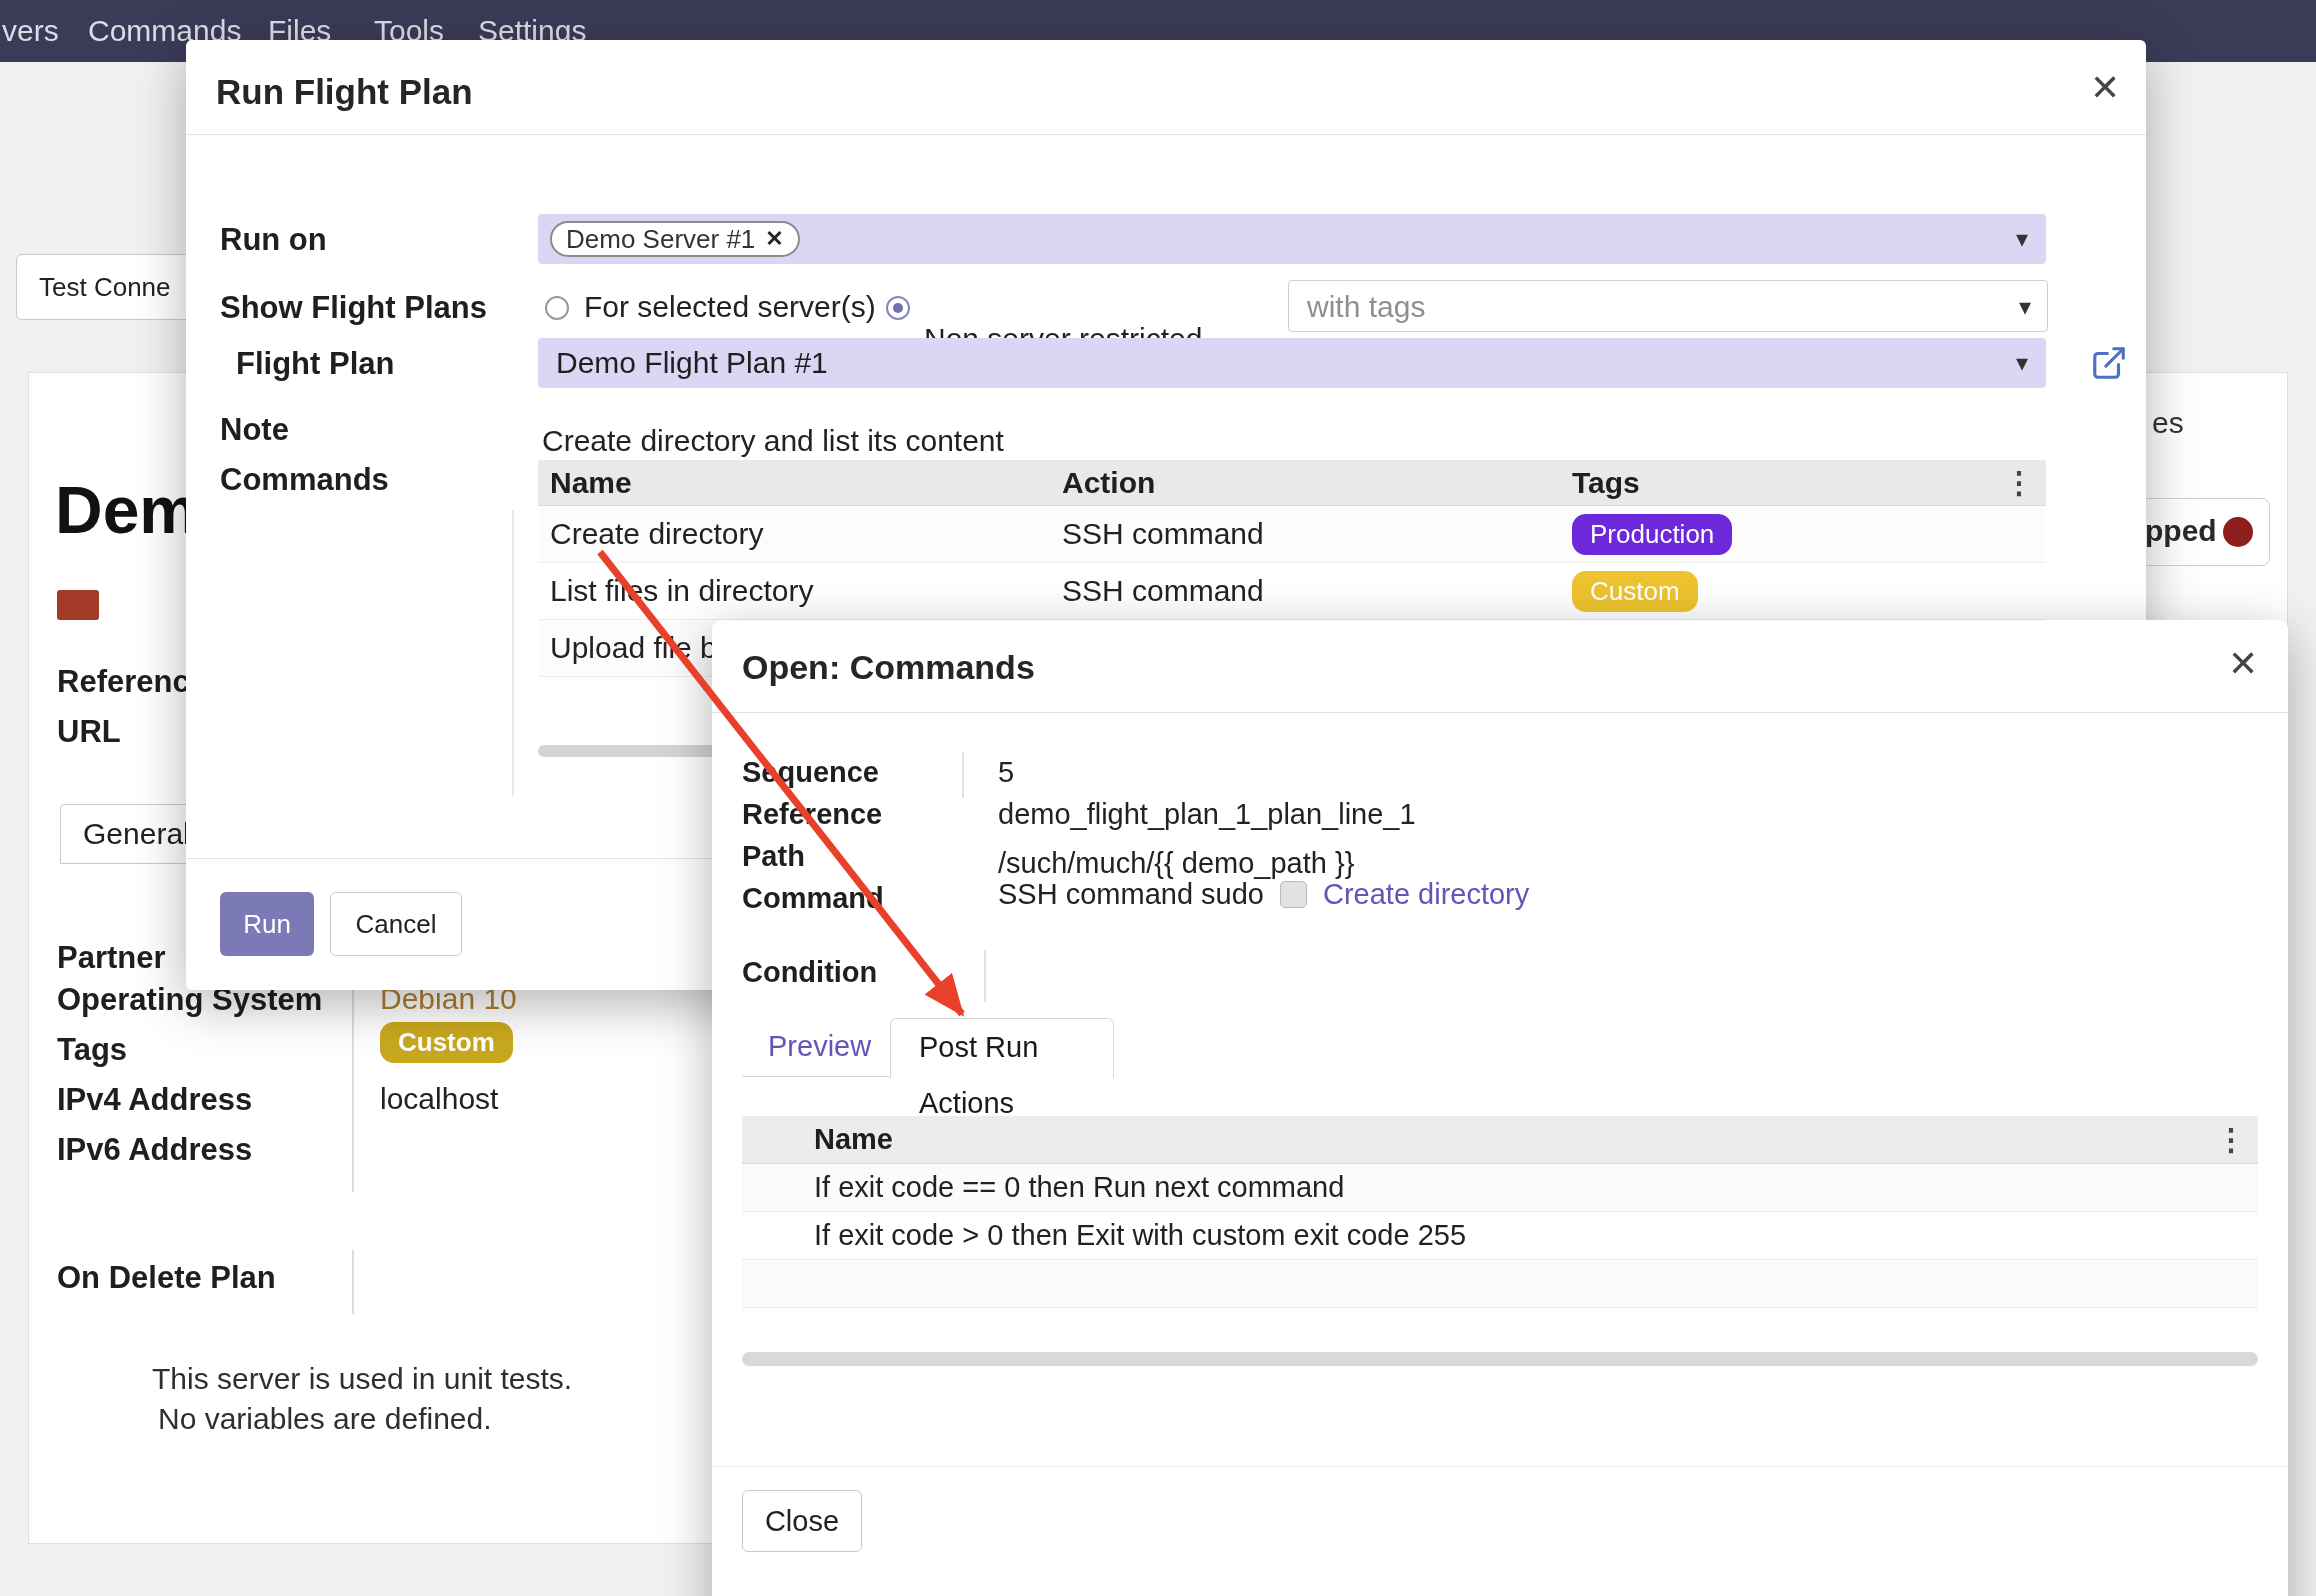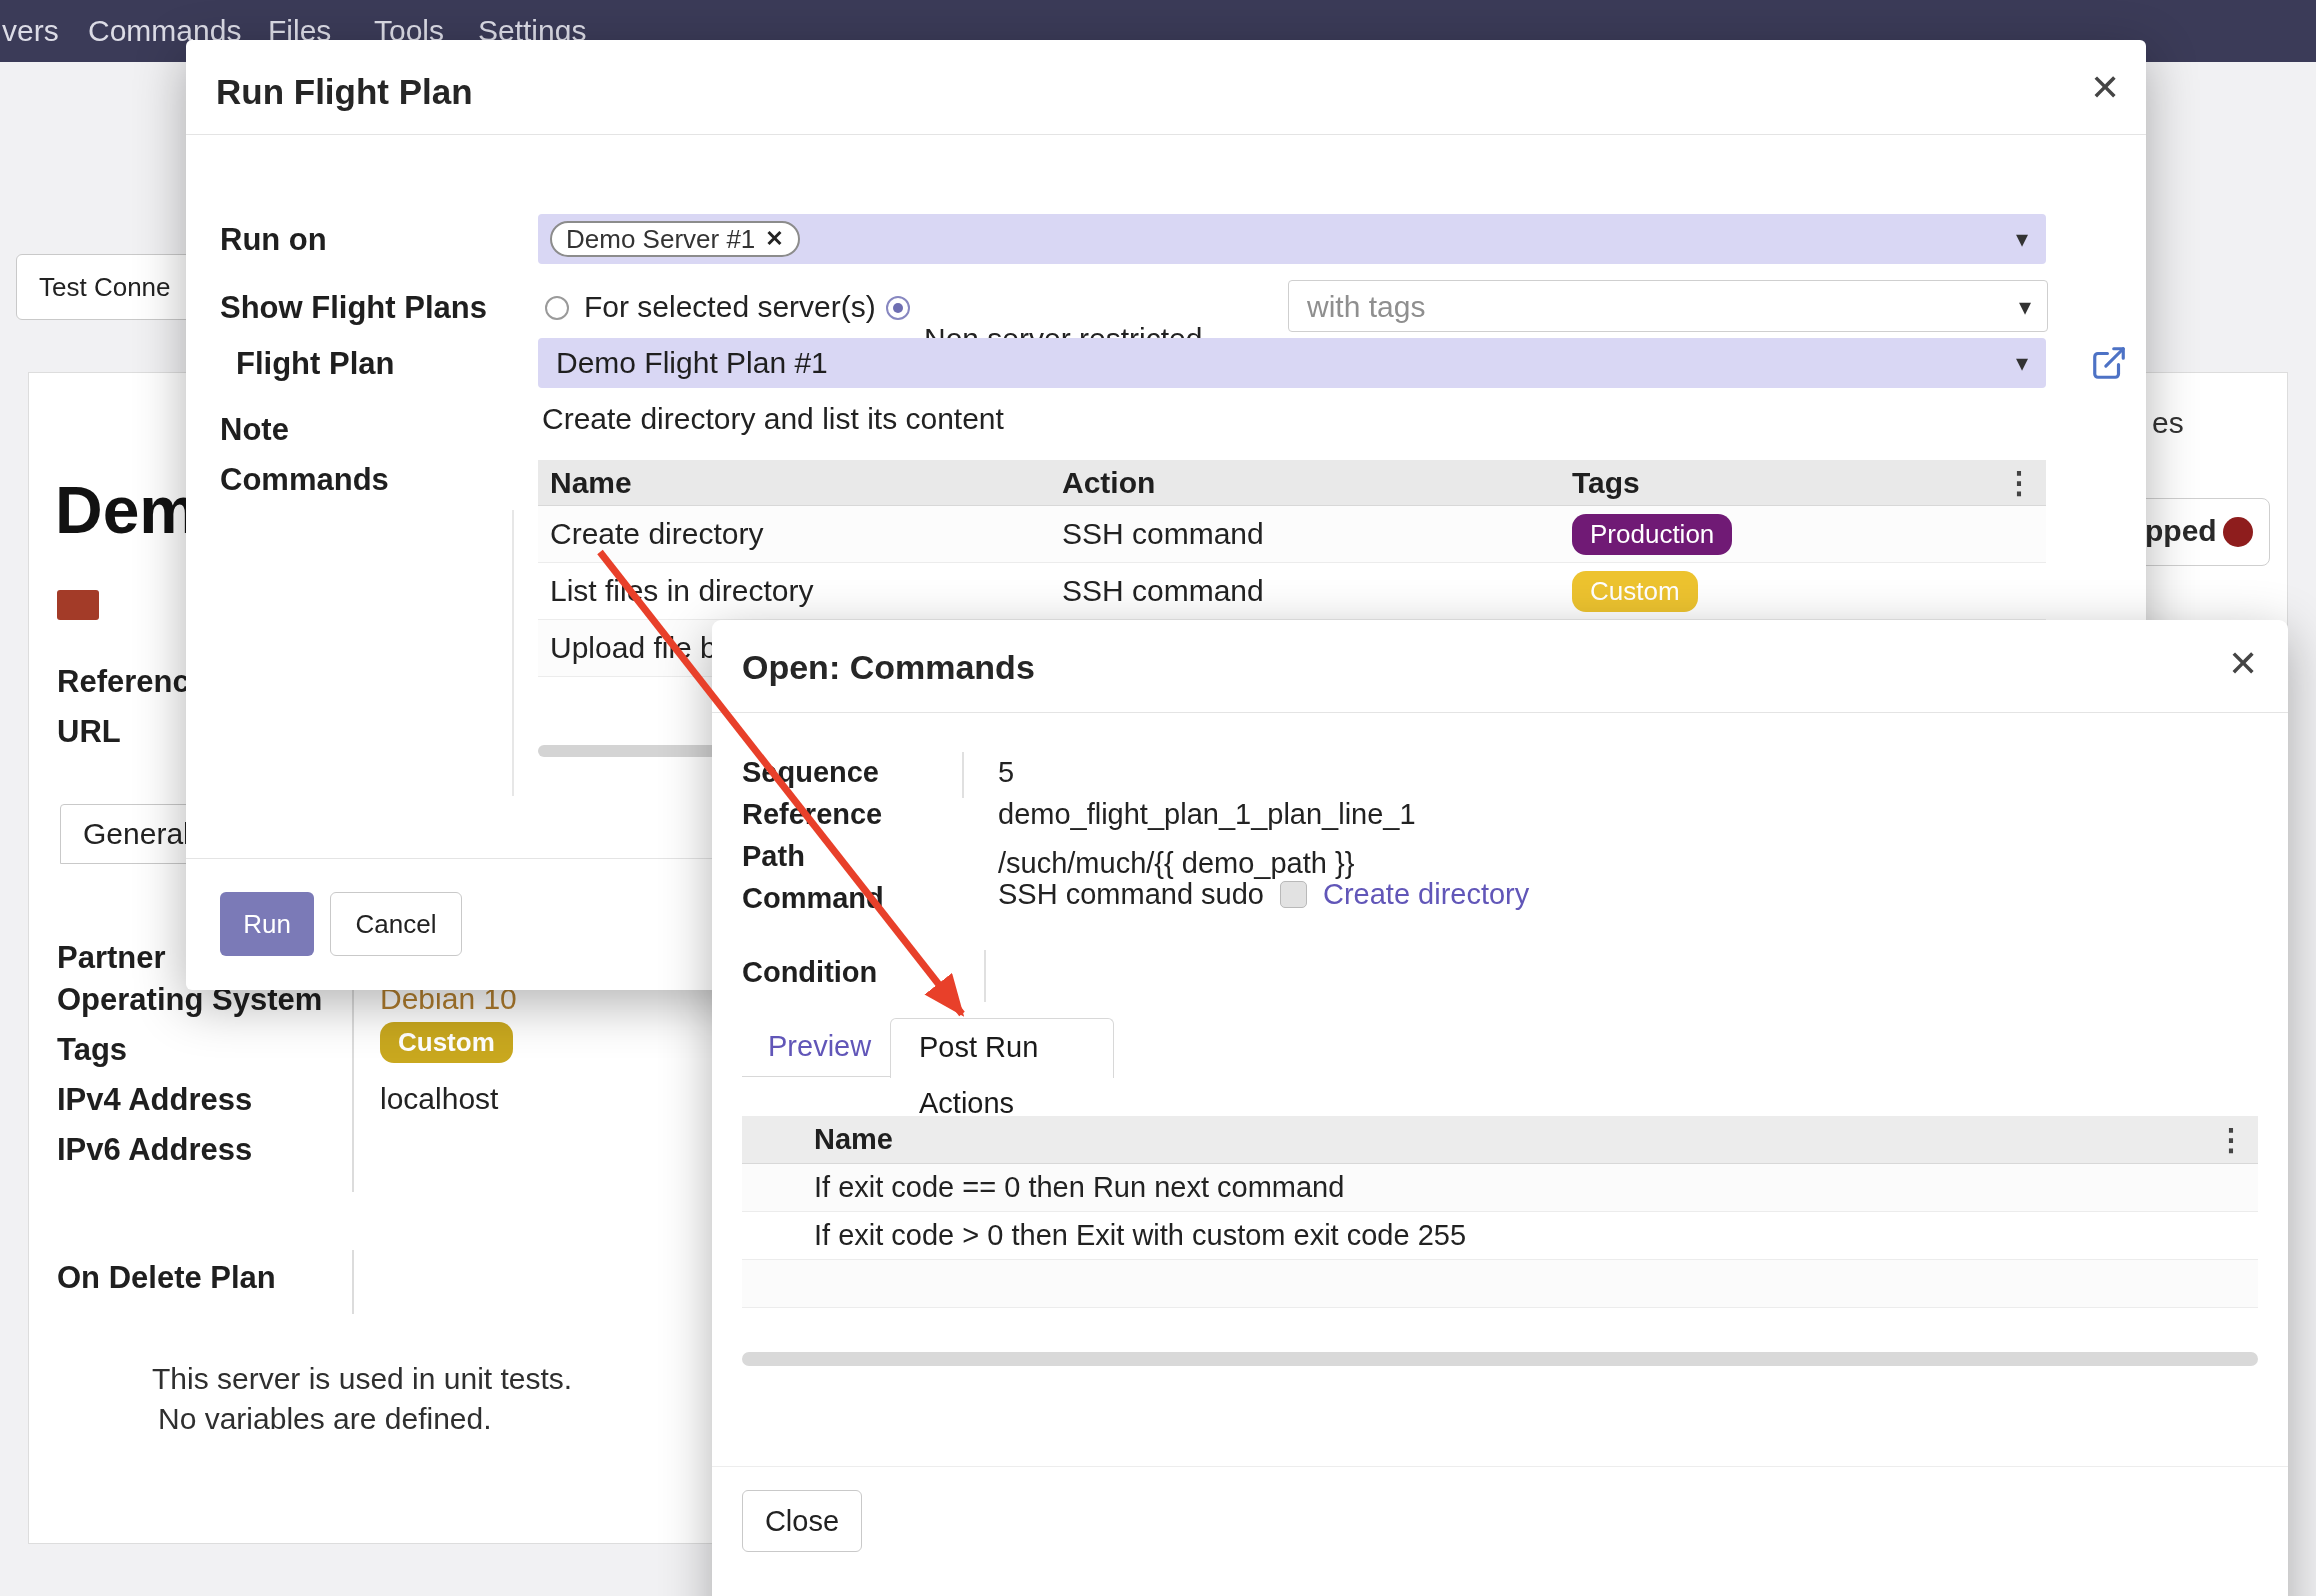--- a/index.html
+++ b/index.html
@@ -128,36 +128,36 @@
   </div>
   <span class="abs" style="left:1904px;top:304px;width:38px;height:38px;">
     <svg width="38" height="38" viewBox="0 0 24 24" fill="none" stroke="#4d72c5" stroke-width="2" stroke-linecap="round" stroke-linejoin="round">
       <path d="M18 13v6a2 2 0 0 1-2 2H5a2 2 0 0 1-2-2V8a2 2 0 0 1 2-2h6"></path>
       <polyline points="15 3 21 3 21 9"></polyline>
       <line x1="10" y1="14" x2="21" y2="3"></line>
     </svg>
   </span>
 
   <div class="abs flbl" style="left:34px;top:372px;">Note</div>
-  <div class="abs val" style="left:356px;top:362px;">Create directory and list its content</div>
+  <div class="abs val" style="left:356px;top:384px;">Create directory and list its content</div>
 
   <div class="abs flbl" style="left:34px;top:422px;">Commands</div>
   <div class="abs vline" style="left:326px;top:470px;height:286px;background:#e7e7e7;"></div>
 
   <div class="abs" style="left:352px;top:420px;width:1508px;">
     <div class="thead" style="height:46px;">
       <span style="width:512px;padding-left:12px;">Name</span>
       <span style="width:510px;padding-left:12px;">Action</span>
       <span style="flex:1;padding-left:12px;">Tags</span>
       <span class="kebab" style="padding-right:12px;">⋮</span>
     </div>
     <div class="trow" style="height:57px;background:#fcfcfc;">
       <span style="width:512px;padding-left:12px;">Create directory</span>
       <span style="width:510px;padding-left:12px;">SSH command</span>
-      <span style="flex:1;padding-left:12px;"><span class="badge" style="background:#701a75;">Production</span></span>
+      <span style="flex:1;padding-left:12px;"><span class="badge" style="background:#6d28d9;">Production</span></span>
     </div>
     <div class="trow" style="height:57px;background:#fff;">
       <span style="width:512px;padding-left:12px;">List files in directory</span>
       <span style="width:510px;padding-left:12px;">SSH command</span>
       <span style="flex:1;padding-left:12px;"><span class="badge" style="background:#edc32f;">Custom</span></span>
     </div>
     <div class="trow" style="height:57px;background:#fcfcfc;">
       <span style="width:512px;padding-left:12px;">Upload file by</span>
       <span style="width:510px;padding-left:12px;"></span>
       <span style="flex:1;padding-left:12px;"></span>

